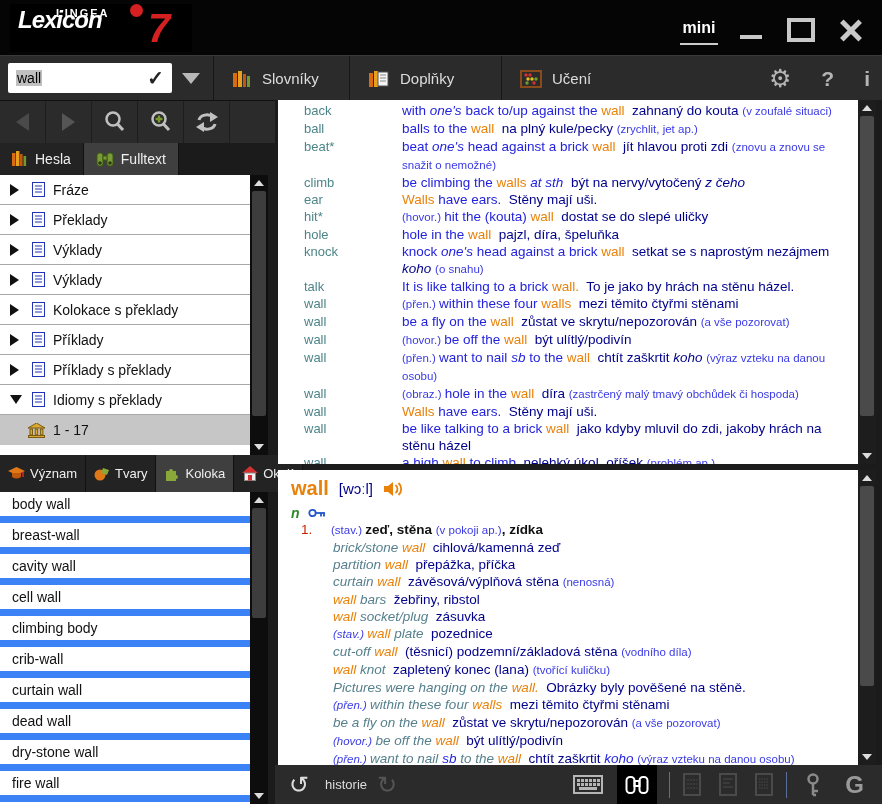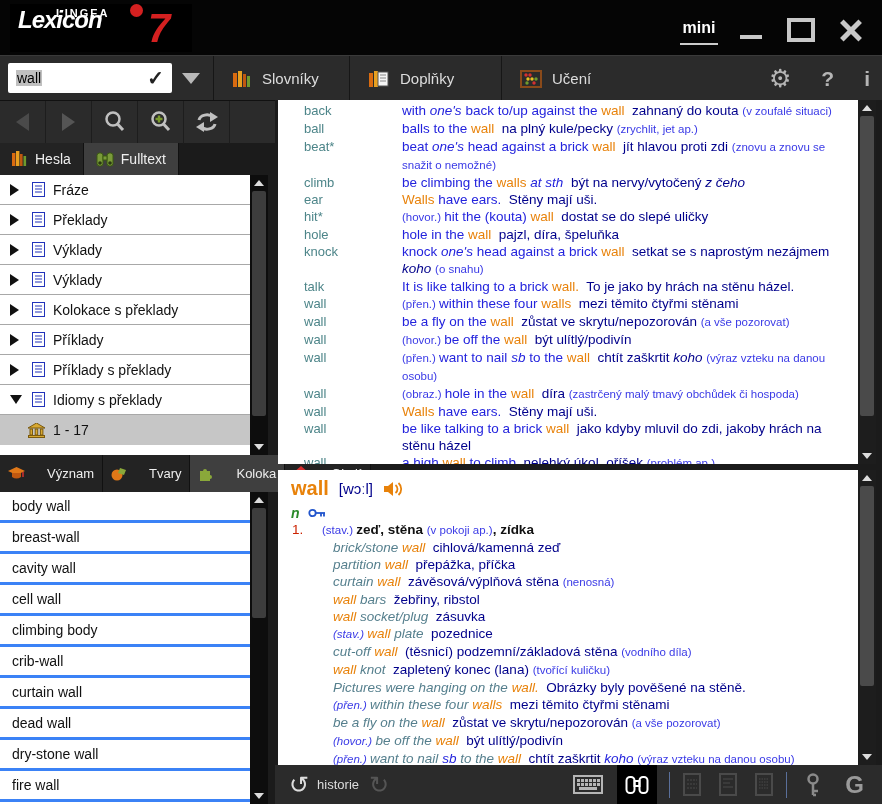--- a/index.html
+++ b/index.html
@@ -53,55 +53,55 @@
   .sb-thumb{width:14px;background:#3d3d3d;border-radius:2px;}
   .sb-spacer{flex:1;}
 
   .section-row{height:30px;border-bottom:1px solid #a8a8a8;display:flex;align-items:center;padding-left:10px;box-sizing:border-box;cursor:pointer;background:#fff;}
   .arr{width:22px;display:flex;}
   .arr-collapsed{width:0;height:0;border-top:6px solid transparent;border-bottom:6px solid transparent;border-left:9px solid #111;}
   .arr-expanded{width:0;height:0;border-left:6px solid transparent;border-right:6px solid transparent;border-top:9px solid #111;}
   .section-label{color:#111;font-size:14px;margin-left:8px;}
   .range-row{height:30px;background:#c6c6c6;display:flex;align-items:center;padding-left:28px;box-sizing:border-box;cursor:pointer;}
   .range-label{color:#111;font-size:14px;margin-left:8px;}
-  .colloc-row{height:31px;border-bottom:3px solid #3b82f6;display:flex;align-items:center;padding-left:12px;box-sizing:border-box;color:#111;font-size:14px;cursor:pointer;background:#fff;}
+  .colloc-row{height:31px;border-bottom:7px solid #3b82f6;display:flex;align-items:center;padding-left:12px;box-sizing:border-box;color:#111;font-size:14px;cursor:pointer;background:#fff;}
 
   .btabs{position:absolute;left:0;top:455px;width:275px;height:37px;display:flex;}
-  .btab{height:37px;display:flex;align-items:center;gap:22px;padding:0 8px;color:#eee;font-size:13px;background:#232323;border-right:1px solid #111;cursor:pointer;white-space:nowrap;}
+  .btab{height:37px;display:flex;align-items:center;gap:5px;padding:0 8px;color:#eee;font-size:13px;background:#232323;border-right:1px solid #111;cursor:pointer;white-space:nowrap;}
   .btab.active{background:#3f3f3f;}
 
   
   #idioms-panel{left:278px;top:100px;width:580px;height:364px;padding:2px 16px;box-sizing:border-box;}
   .idiom-row{display:flex;align-items:flex-start;cursor:pointer;}
   .idiom-key{flex:0 0 108px;padding-left:10px;color:#4d8589;font-size:13px;line-height:17px;box-sizing:border-box;}
   .idiom-text{flex:1;font-size:13.5px;line-height:17px;padding-right:4px;}
 
   #entry-panel{left:278px;top:470px;width:580px;height:295px;padding:4px 0;box-sizing:border-box;}
   .entry-head{padding-left:13px;margin-top:3px;display:flex;align-items:center;gap:10px;}
   .headword{color:#e8820a;font-size:20px;font-weight:bold;}
   .phonetic{color:#00008b;font-size:15px;}
   .pos-line{padding-left:13px;margin-top:5px;display:flex;align-items:center;gap:8px;}
   .pos{color:#2a8a2a;font-size:14px;font-style:italic;font-weight:bold;}
   .entry-line{padding-left:55px;font-size:13.5px;line-height:17px;}
-  .entry-line.def{padding-left:14px;}
+  .entry-line.def{padding-left:23px;}
   .def-num{color:#cc2200;font-size:13.5px;display:inline-block;width:30px;}
 
   
   .sg-en{color:#2323dd;} .sg-eni{color:#2323dd;font-style:italic;}
   .sg-w{color:#e8820a;} .sg-wi{color:#e8820a;font-style:italic;}
   .sg-cz{color:#00008b;} .sg-czi{color:#00008b;font-style:italic;}
   .sg-nt{color:#3a3ae6;font-size:11.5px;} .sg-nti{color:#3a3ae6;font-size:11.5px;font-style:italic;}
   .sg-ex{color:#557f8d;font-style:italic;}
   .sg-bd{color:#111;font-weight:bold;} .sg-bi{color:#2323dd;font-style:italic;}
 
   
   .bottombar{position:absolute;left:275px;top:765px;width:607px;height:39px;background:#2b2b2b;display:flex;align-items:center;}
   .bb-item{display:flex;align-items:center;justify-content:center;cursor:pointer;}
   .hist-back{color:#ddd;font-size:24px;margin-left:14px;}
-  .hist-label{color:#ddd;font-size:13px;margin:0 10px 0 8px;}
+  .hist-label{color:#ddd;font-size:13px;margin:0 10px 0 16px;}
   .hist-fwd{color:#555;font-size:24px;}
   .bb-sep{width:1px;height:26px;background:#5a6f9a;margin:0 12px;}
   .binoc-active{width:40px;height:39px;background:#000;}
   .g-label{color:#9a9a9a;font-size:24px;font-weight:bold;margin:0 18px;}
   .key-gray{margin:0 6px;}
 </style>
 </head>
 <body>
 
 <div id="window">

